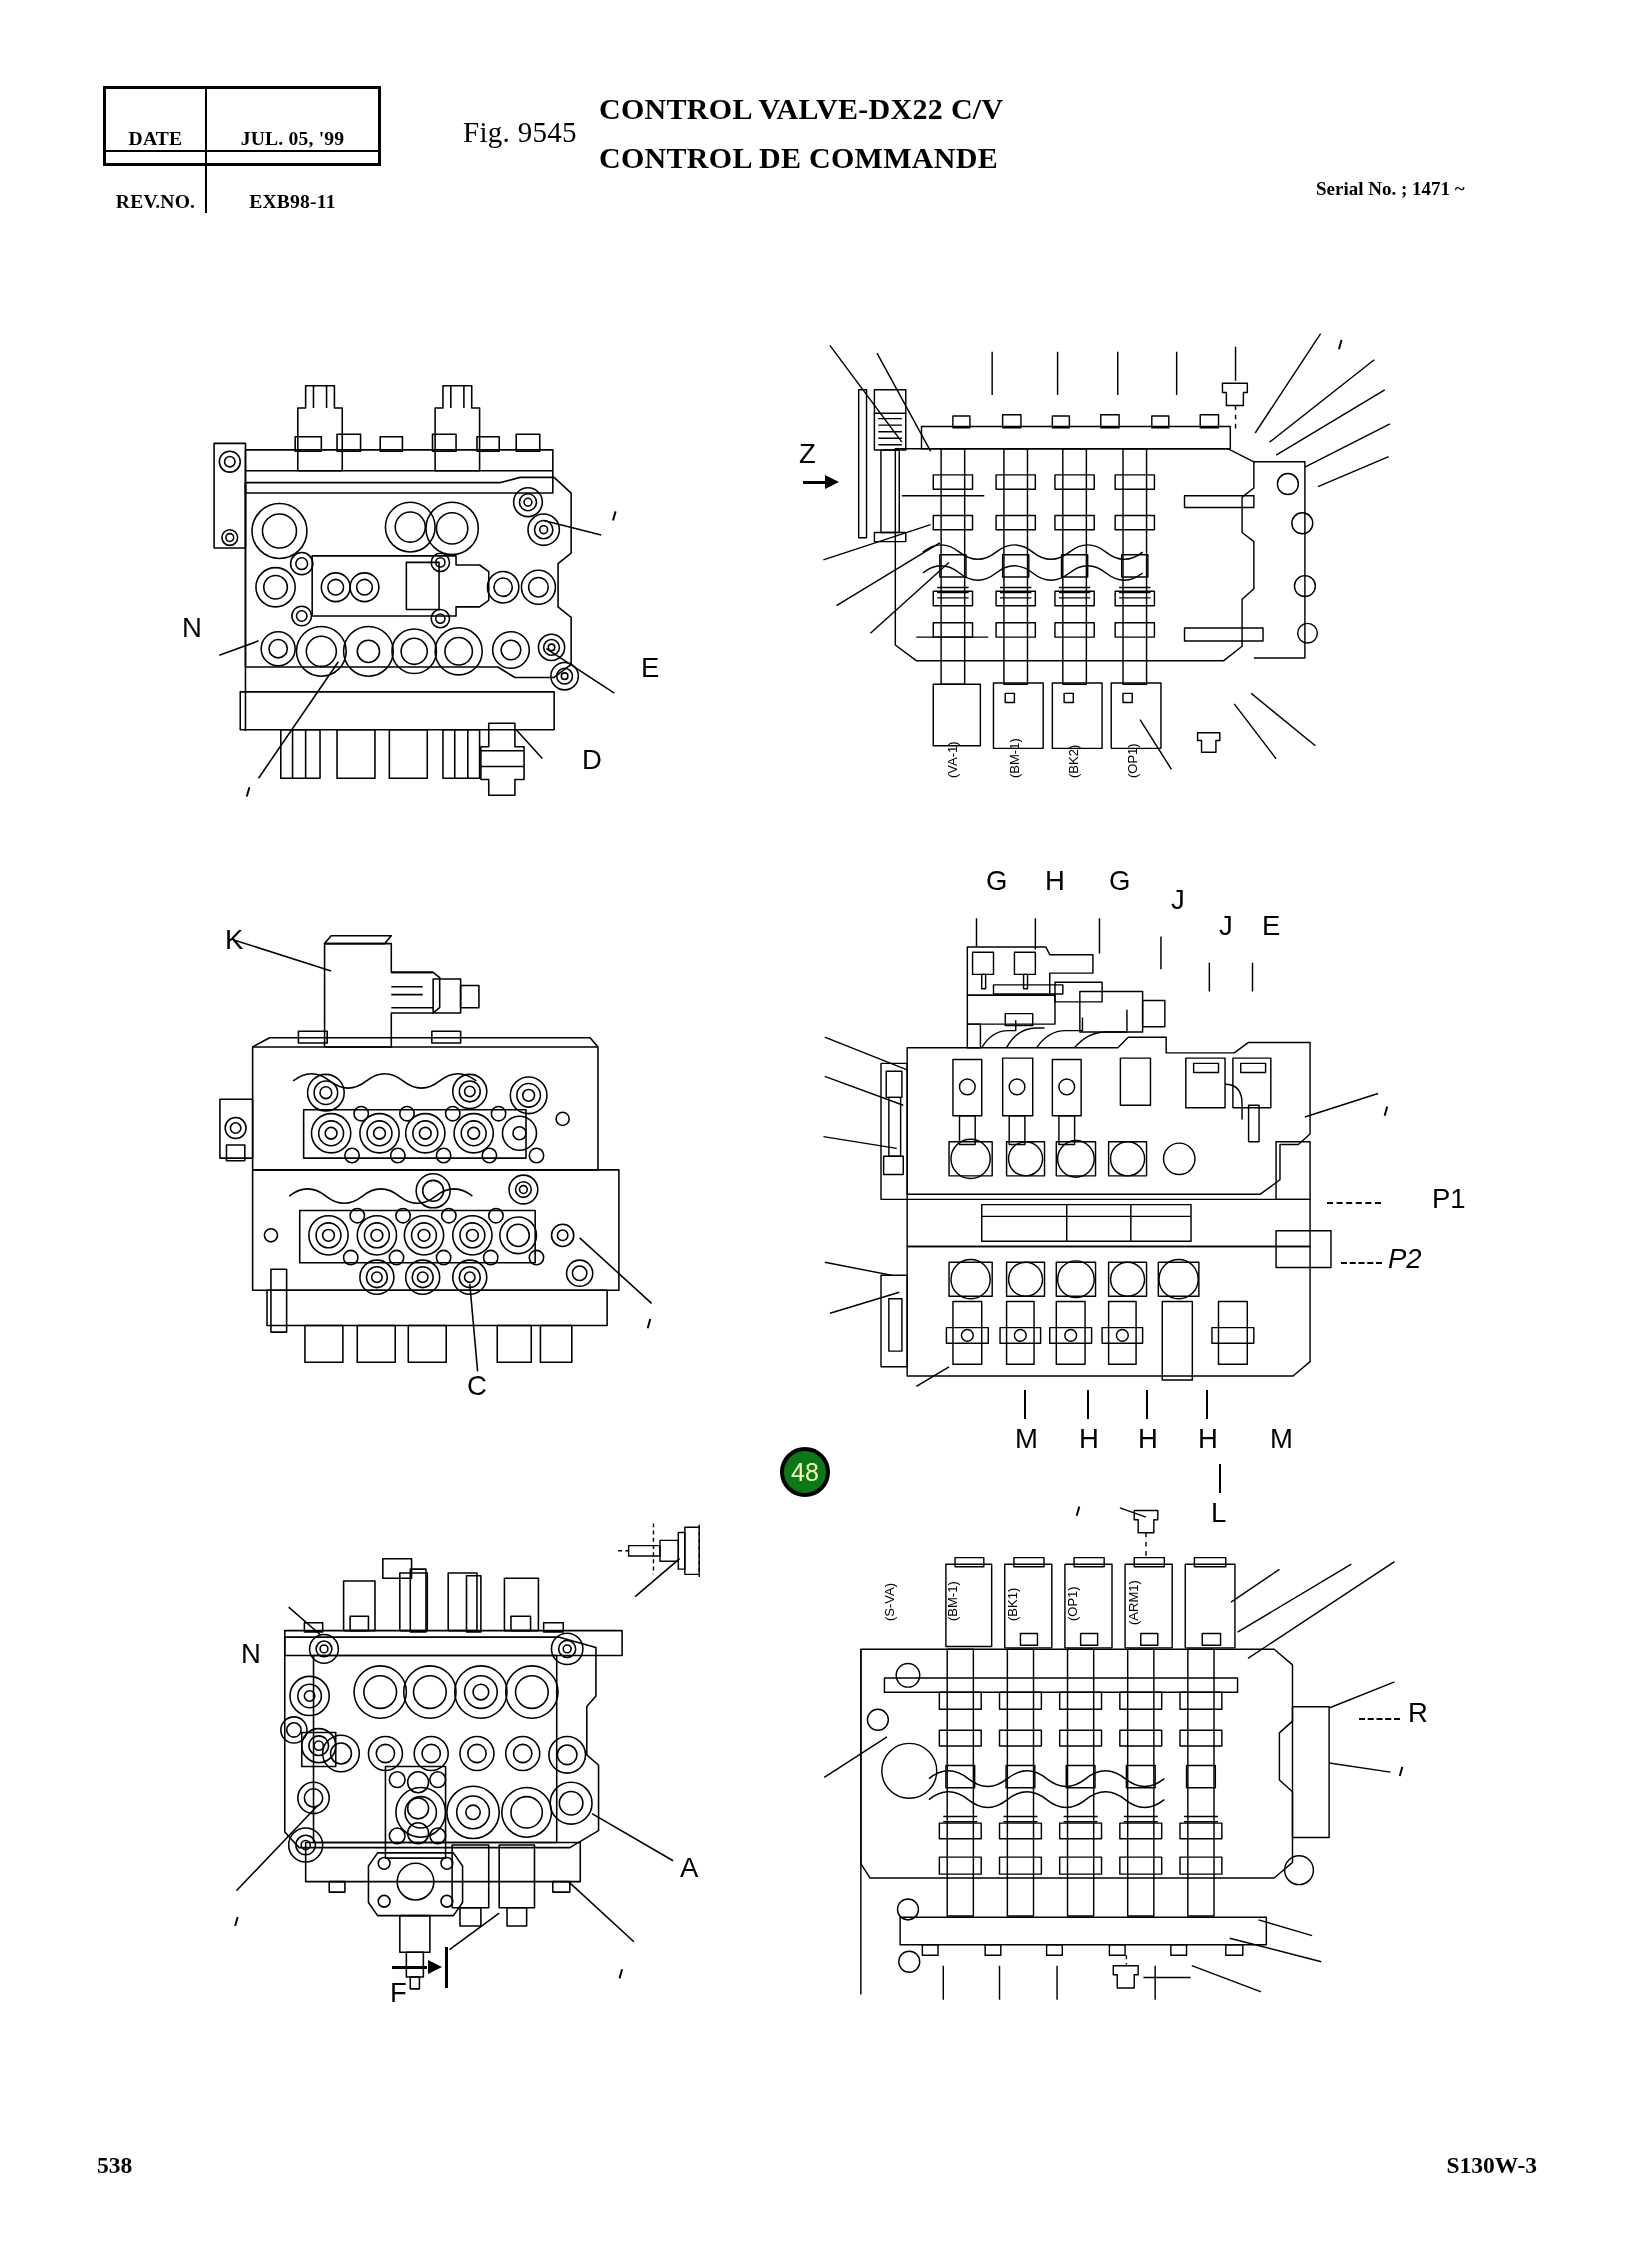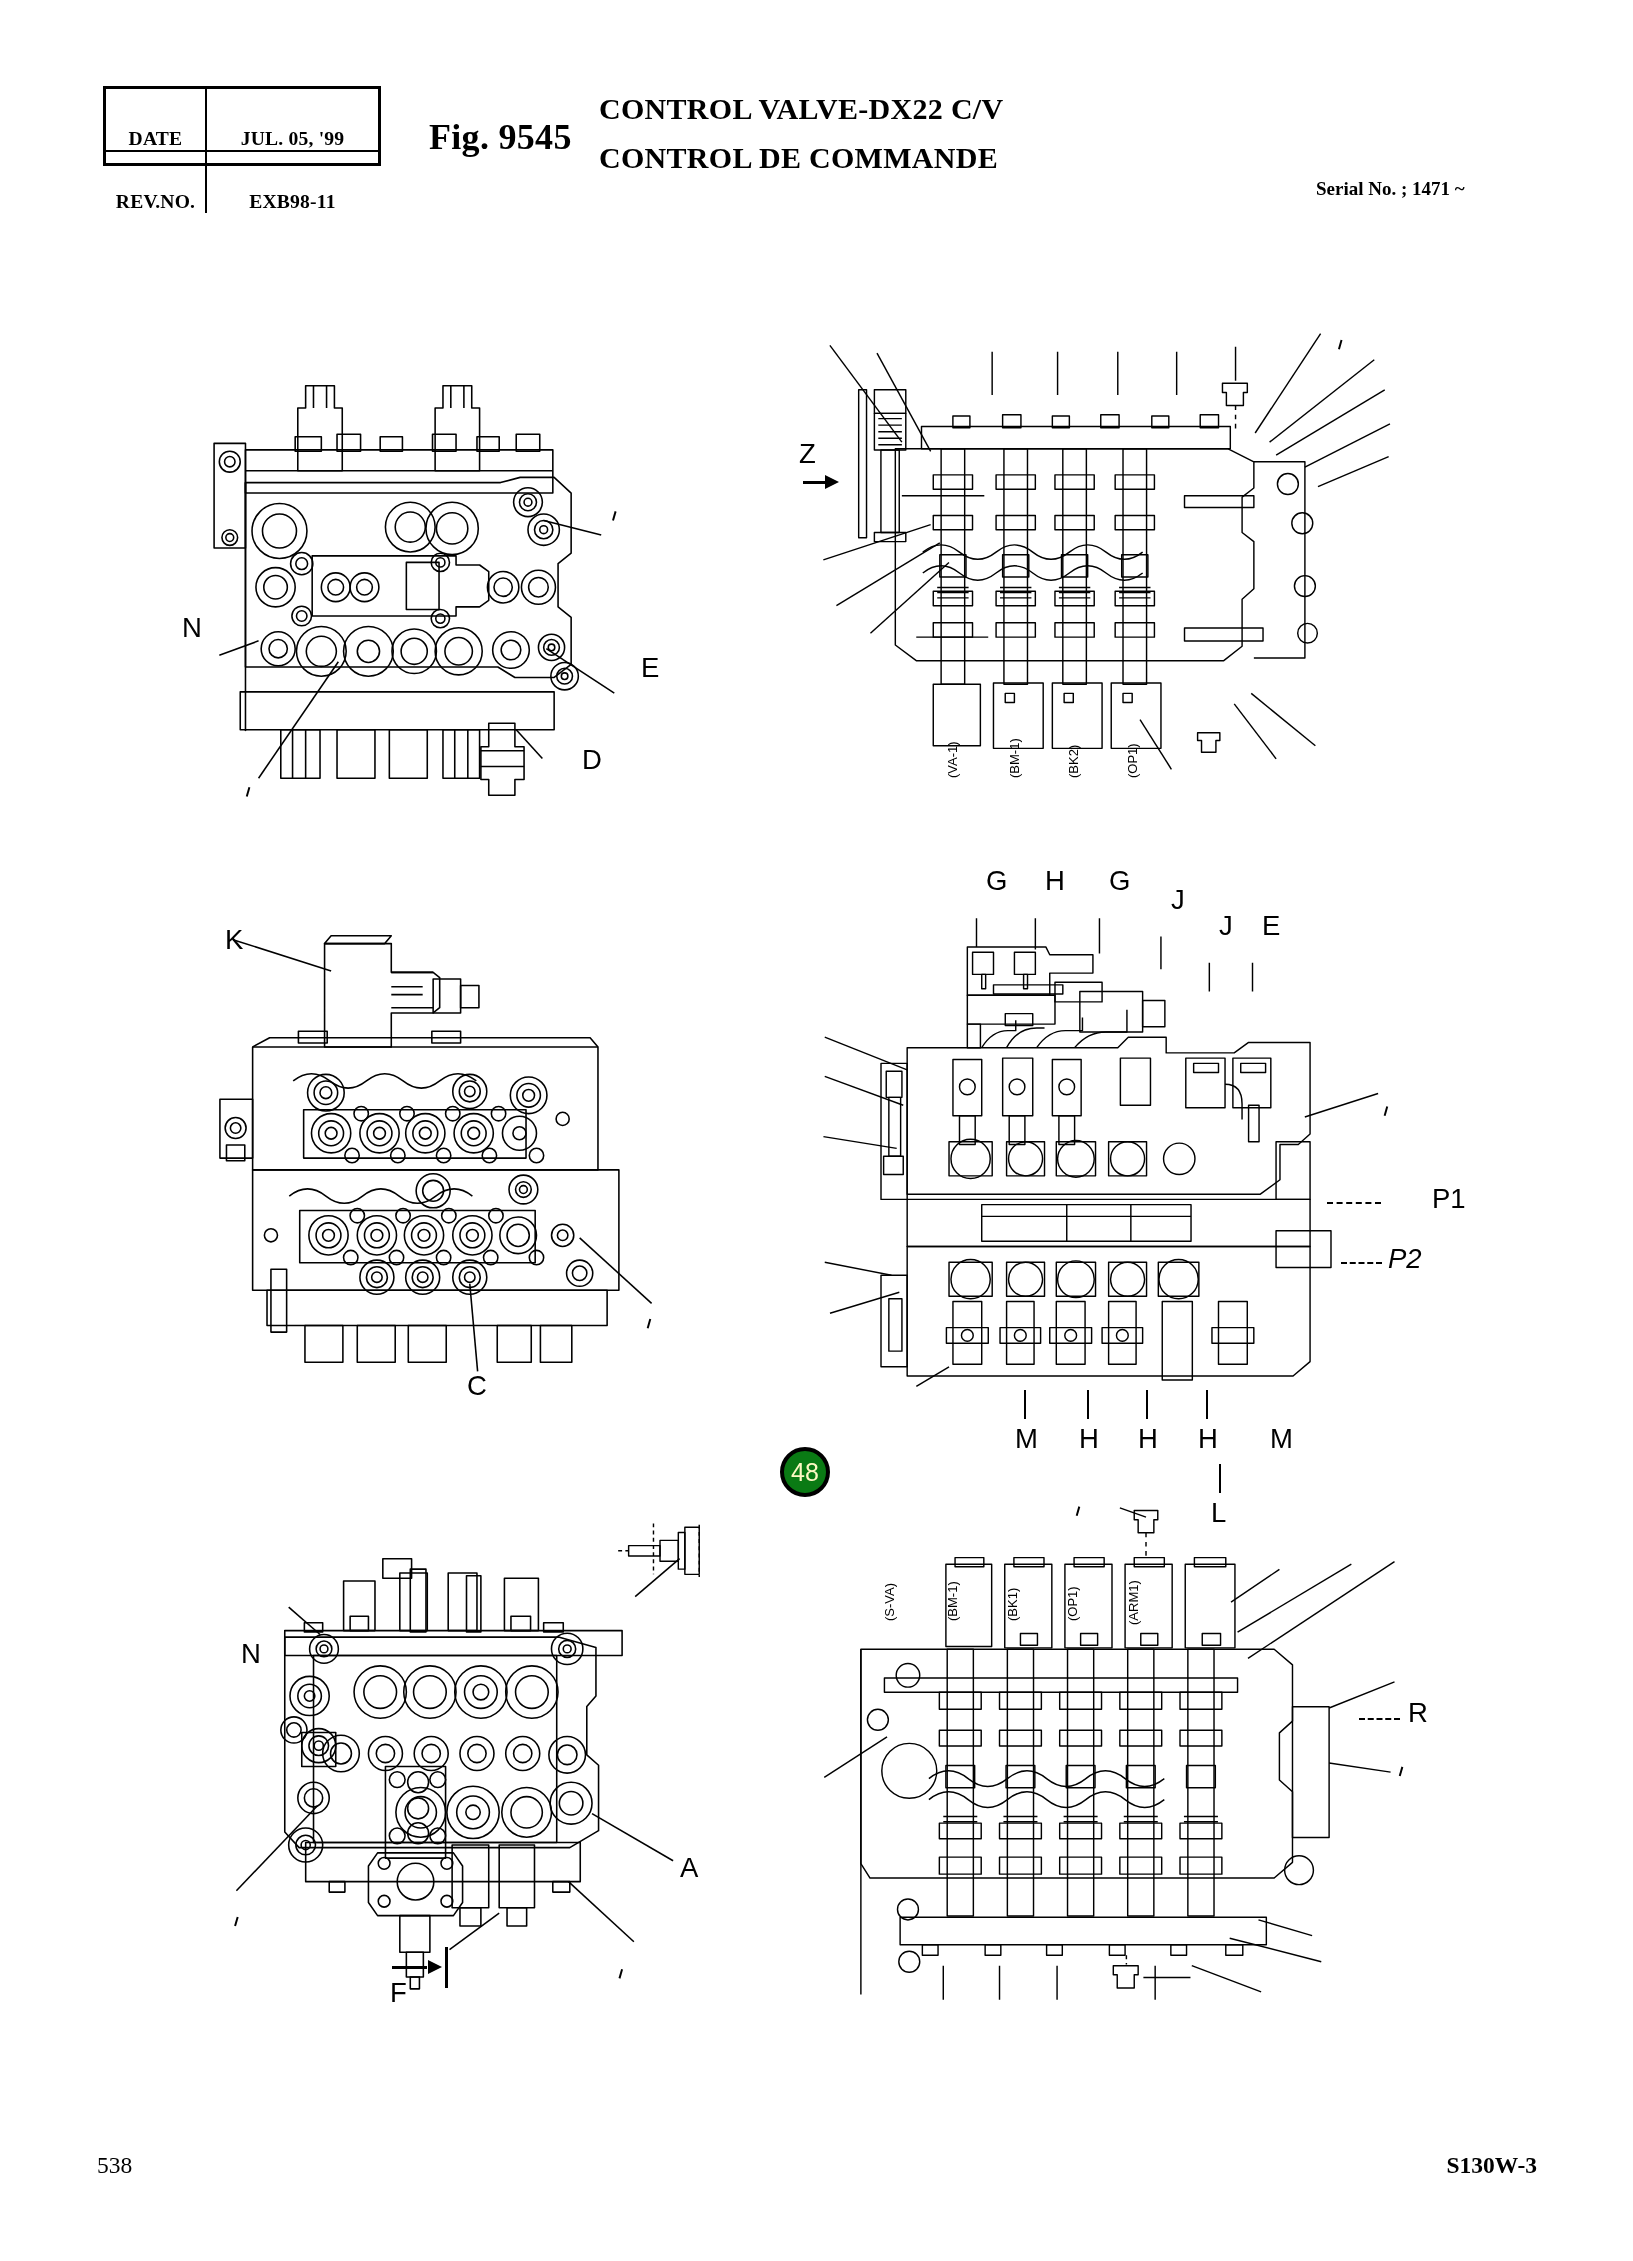--- a/index.html
+++ b/index.html
@@ -9,27 +9,27 @@
 
   
   .hdr-table{position:absolute;left:103px;top:86px;width:278px;height:80px;
              border:3.3px solid #000;box-sizing:border-box;display:flex;flex-direction:column;}
   .hdr-row{flex:1;display:flex;border-bottom:2px solid #000;}
   .hdr-row:last-child{border-bottom:none;border-radius:17px;}
   .hdr-c1{width:99px;border-right:2px solid #000;display:flex;align-items:center;justify-content:center;}
   .hdr-c2{flex:1;display:flex;align-items:center;justify-content:center;}
   .hdr-c1 span,.hdr-c2 span{font-size:19.6px;font-weight:700;letter-spacing:0.2px;white-space:nowrap;margin-top:39px;}
 
-  .fig-no{position:absolute;left:429px;top:116px;font-size:36px;font-weight:700;letter-spacing:0.3px;}
+  .fig-no{position:absolute;left:463px;top:116px;font-size:29px;font-weight:400;letter-spacing:0.3px;}
   .t-en{position:absolute;left:599px;top:92px;font-size:30px;font-weight:700;letter-spacing:0.3px;white-space:nowrap;}
   .t-fr{position:absolute;left:599px;top:141px;font-size:30px;font-weight:700;letter-spacing:0.3px;white-space:nowrap;}
   .serial{position:absolute;left:1316px;top:178px;font-size:19px;font-weight:700;white-space:nowrap;}
 
   
-  .pg-num{position:absolute;left:97px;top:2152px;font-size:23.5px;font-weight:400;text-align:center;}
+  .pg-num{position:absolute;left:97px;top:2152px;font-size:23.5px;font-weight:700;text-align:center;}
   .model{position:absolute;right:97px;top:2152px;font-size:23.5px;font-weight:700;}
 
   
   .panel{position:absolute;}
   .panel svg{display:block;overflow:visible;}
 
   
   .lab{position:absolute;font-family:"Liberation Sans",sans-serif;
        font-size:27.5px;line-height:1;color:#000;white-space:nowrap;}
 

